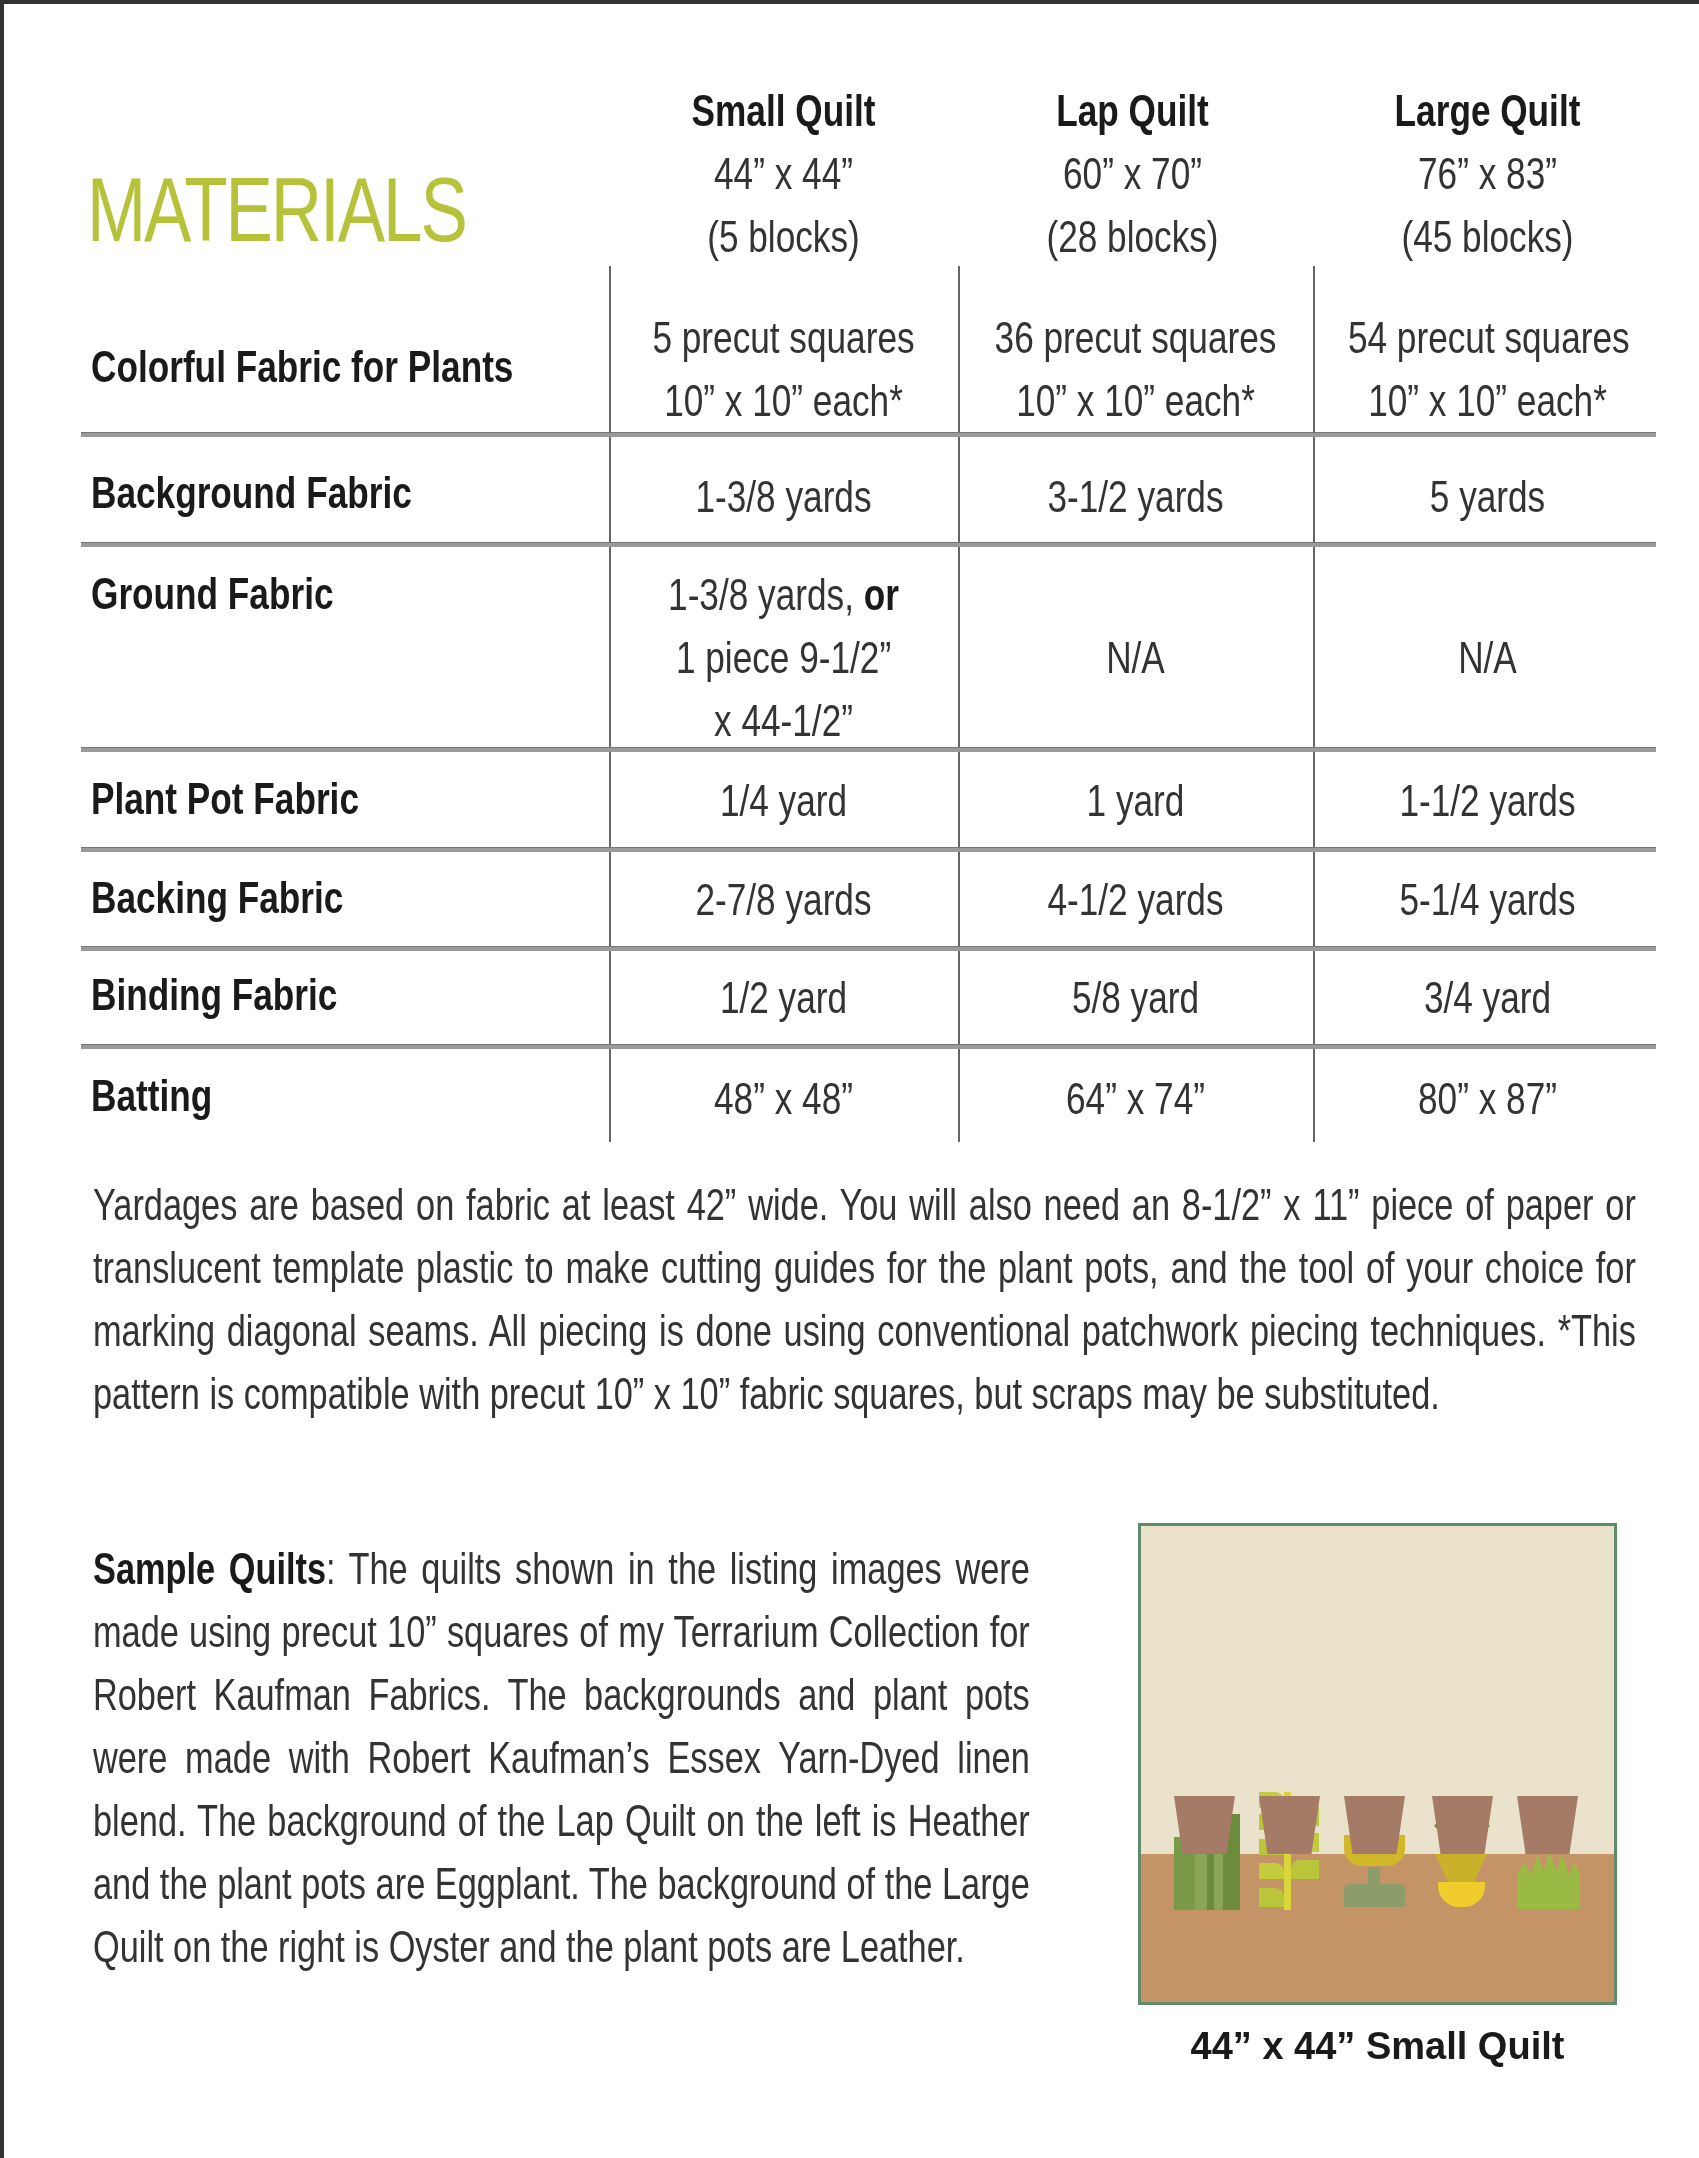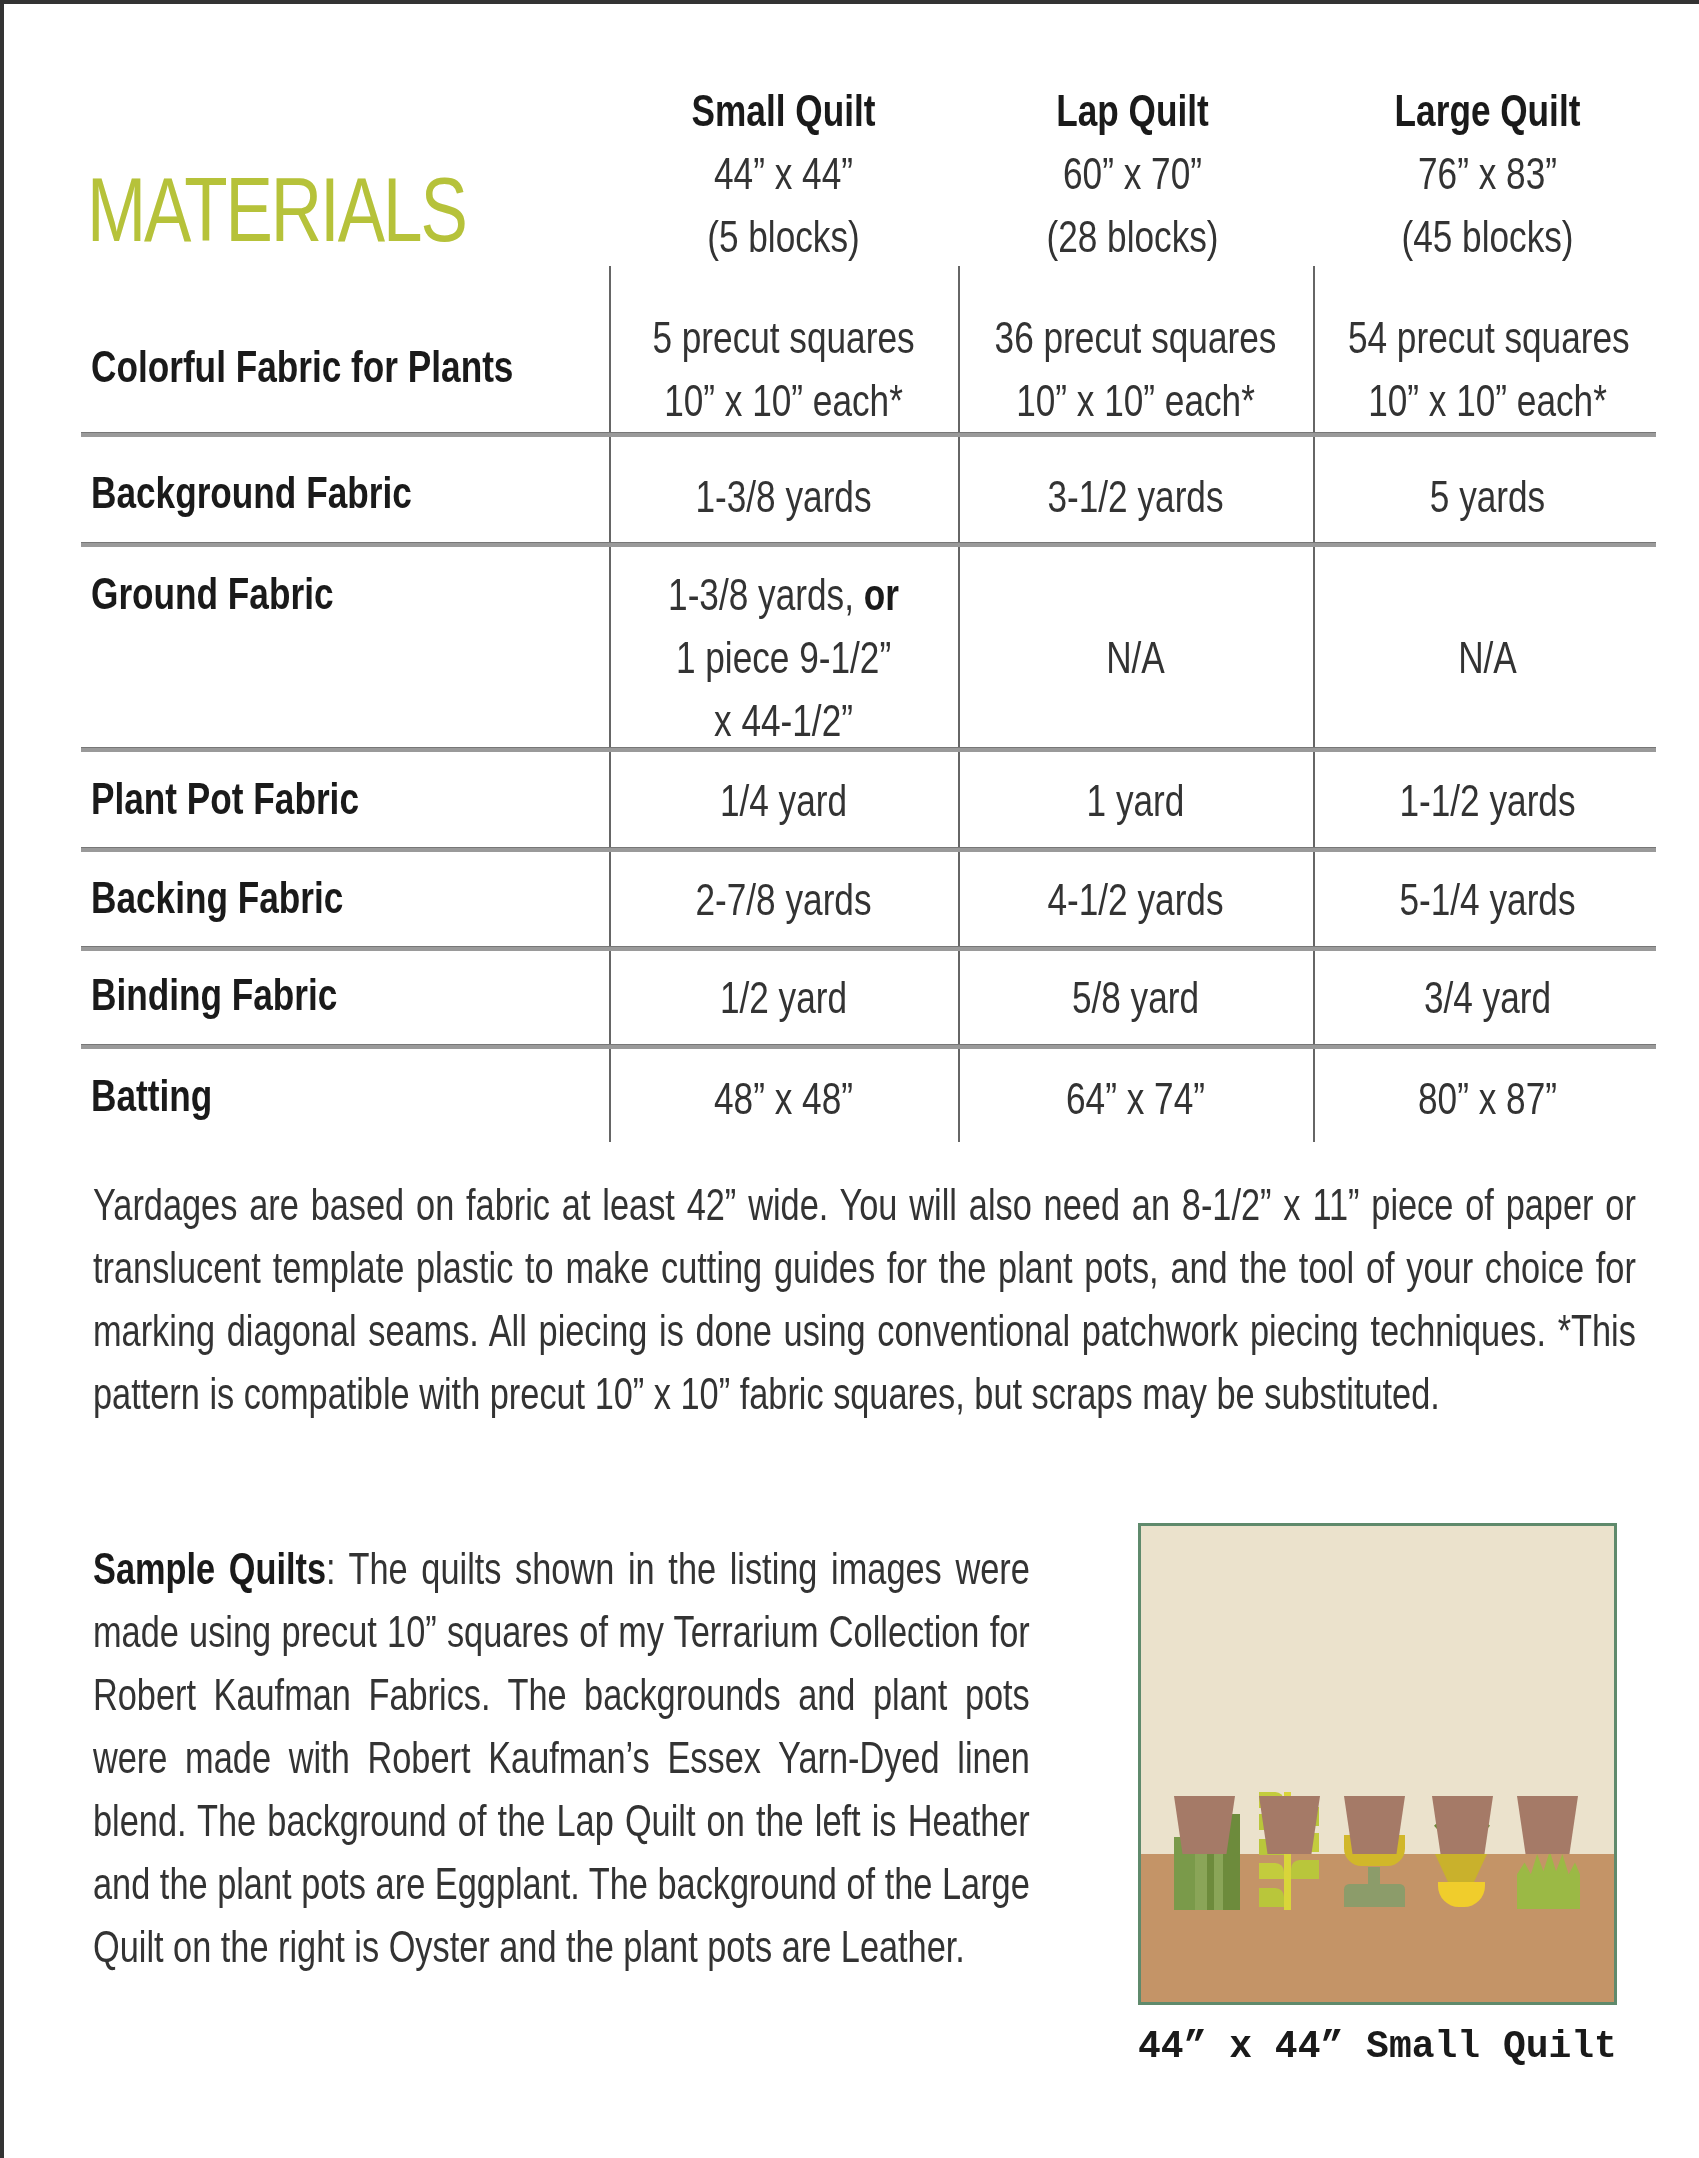--- a/index.html
+++ b/index.html
@@ -51,21 +51,21 @@
     position: absolute; left: 1138px; top: 1523px; width: 479px; height: 482px;
     border: 3.5px solid #5f8a6c; box-sizing: border-box; background: #ebe2cc; overflow: hidden;
   }
   .ground { position: absolute; left: 0; bottom: 0; width: 100%; height: 148px; background: #c49467; }
   .pot {
     position: absolute; width: 61px; height: 58px; bottom: 148px;
     background: #a57a67; clip-path: polygon(0 0, 100% 0, 86% 100%, 14% 100%);
   }
   .caption {
     position: absolute; left: 1138px; top: 2025px; width: 479px; text-align: center;
-    font-family: Liberation Mono, monospace; font-weight: bold; font-size: 38px; color: #1a1a1a;
+    font-family: Liberation Sans, sans-serif; font-weight: bold; font-size: 38px; color: #1a1a1a;
   }
 </style>
 </head>
 <body>
 
 <div class="frame-top"></div>
 <div class="frame-left"></div>
 
 <div class="title">MATERIALS</div>
 

